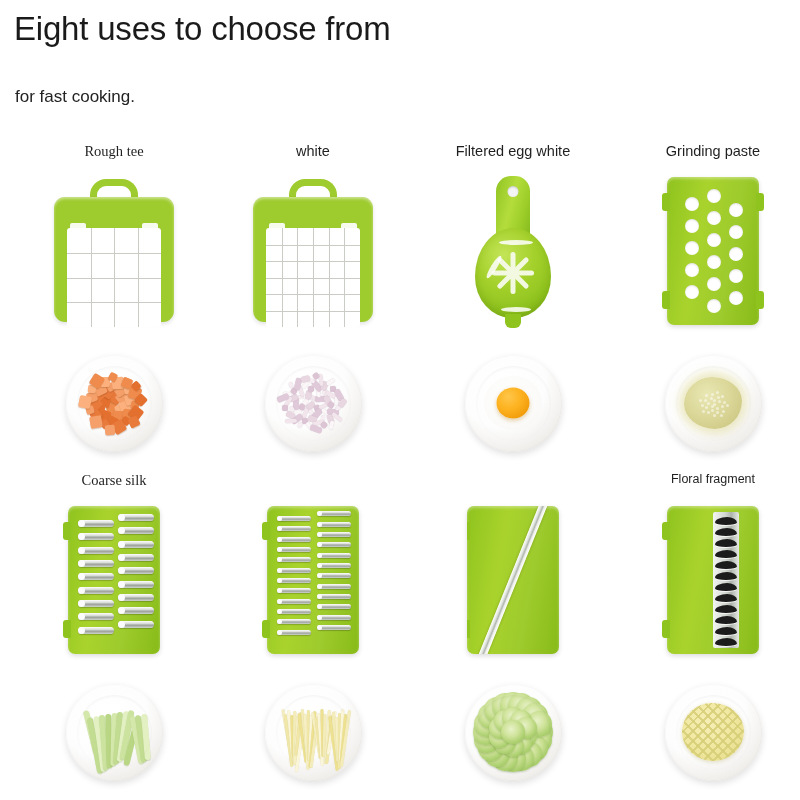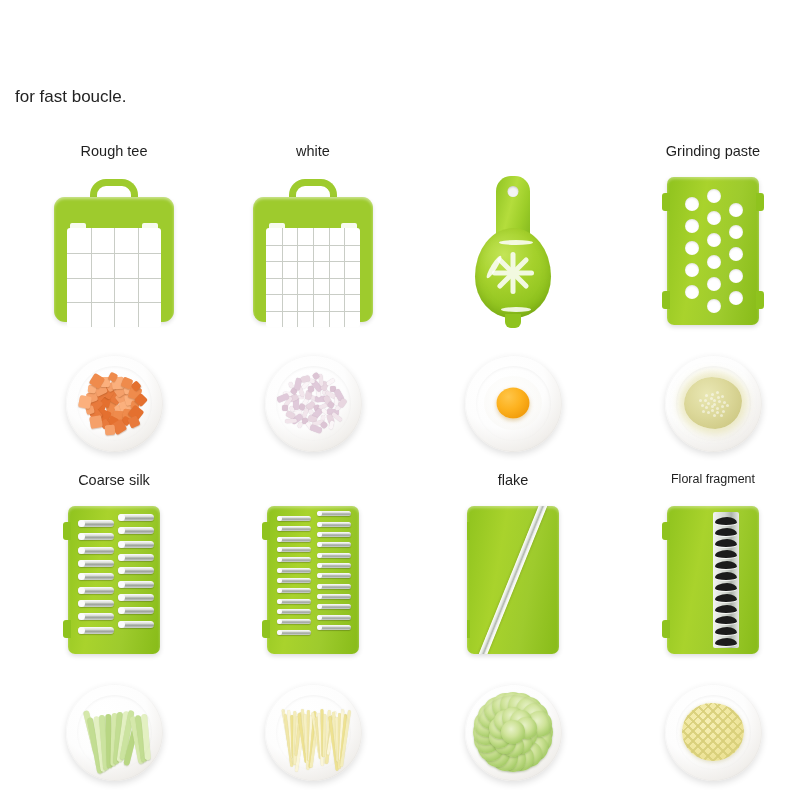--- a/index.html
+++ b/index.html
@@ -20,21 +20,21 @@
   .subtitle {
     position: absolute; left: 15px; top: 84px;
     font-size: 17px; line-height: 25px; font-weight: 400; color: #232323;
   }
 
   
   .row { position: absolute; left: 0; width: 800px; height: 320px; }
   .row1 { top: 143px; }
   .row2 { top: 472px; }
   .cell { position: absolute; top: 0; width: 200px; height: 320px; }
-  .cell.c0 { left: 14px; }
+  .cell.c0 { left: 14px; font-family: Liberation Serif, serif; }
   .cell.c1 { left: 213px; }
   .cell.c2 { left: 413px; }
   .cell.c3 { left: 613px; }
 
   .cap {
     position: absolute; top: 0; left: 0; width: 200px;
     text-align: center; font-size: 14.5px; color: #1f1f1f;
     white-space: nowrap;
   }
   .cap.small { font-size: 12.5px; }
@@ -230,22 +230,23 @@
     position:absolute; left:2px; width:22px; height:8px;
     background:#1c1c1c; border-radius:55% 45% 50% 50%/70% 70% 30% 30%;
     box-shadow: 0 1px 0 rgba(255,255,255,.75);
   }
 </style>
 </head>
 <body>
 
 <div class="page">
 
+  <div class="title">Eight uses to choose from</div>
   <div class="subtitle">
-    <div>for fast boucle.</div>
+    <div>for fast cooking.</div>
   </div>
 
   <div class="row row1">
 
     <div class="cell c0">
       <div class="cap">Rough tee</div>
       <div class="tool-wrap">
         <div class="grid-blade">
           <div class="gb-handle"></div>
           <div class="gb-body">
@@ -401,20 +402,21 @@
               <div class="onion" style="left:20.3px; top:64.9px; width:12px; height:4px; background:#f2e6ec; transform:rotate(-2deg); box-shadow:0 0 1px rgba(150,120,145,.4);"></div>
               <div class="onion" style="left:48.0px; top:18.2px; width:6px; height:6px; background:#dcc4d4; transform:rotate(51deg); box-shadow:0 0 1px rgba(150,120,145,.4);"></div>
               <div class="onion" style="left:62.8px; top:68.3px; width:9px; height:4px; background:#fbf6f8; transform:rotate(-76deg); box-shadow:0 0 1px rgba(150,120,145,.4);"></div>
               <div class="onion" style="left:12.0px; top:40.8px; width:12px; height:6px; background:#e0cada; transform:rotate(-23deg); box-shadow:0 0 1px rgba(150,120,145,.4);"></div>
             </div>
           </div>
       </div>
     </div>
 
     <div class="cell c2">
+      <div class="cap">Filtered egg white</div>
       <div class="tool-wrap">
         <div class="egg-sep">
           <div class="es-handle"></div>
           <div class="es-hole"></div>
           <div class="es-bowl" id="es-bowl">
             <div class="es-center"></div>
           <div class="es-petal" style="transform: translate(-50%,0) rotate(0deg);"></div>
               <div class="es-petal" style="transform: translate(-50%,0) rotate(45deg);"></div>
               <div class="es-petal" style="transform: translate(-50%,0) rotate(90deg);"></div>
               <div class="es-petal" style="transform: translate(-50%,0) rotate(135deg);"></div>
@@ -614,21 +616,20 @@
               <div class="strip" style="left:73.3px; top:29px; width:2.6px; height:56px; background:#f1e7a8; transform:rotate(0.2deg); box-shadow:0 0 1px rgba(170,160,70,.35);"></div>
               <div class="strip" style="left:75.3px; top:25px; width:2.6px; height:51px; background:#fbf6da; transform:rotate(2.9deg); box-shadow:0 0 1px rgba(170,160,70,.35);"></div>
               <div class="strip" style="left:77.4px; top:30px; width:2.6px; height:46px; background:#eee292; transform:rotate(5.6deg); box-shadow:0 0 1px rgba(170,160,70,.35);"></div>
               <div class="strip" style="left:79.4px; top:26px; width:2.6px; height:57px; background:#f4edbb; transform:rotate(8.3deg); box-shadow:0 0 1px rgba(170,160,70,.35);"></div>
             </div>
           </div>
       </div>
     </div>
 
     <div class="cell c2">
-      <div class="cap">flake</div>
       <div class="tool-wrap">
         <div class="rect-blade" style="overflow:hidden;">
           <div class="rb-clip t"></div>
           <div class="rb-clip b"></div>
           <div class="diag"></div>
         </div>
       </div>
       <div class="plate-wrap">
         <div class="plate">
             <div class="food" id="food-cukes">

